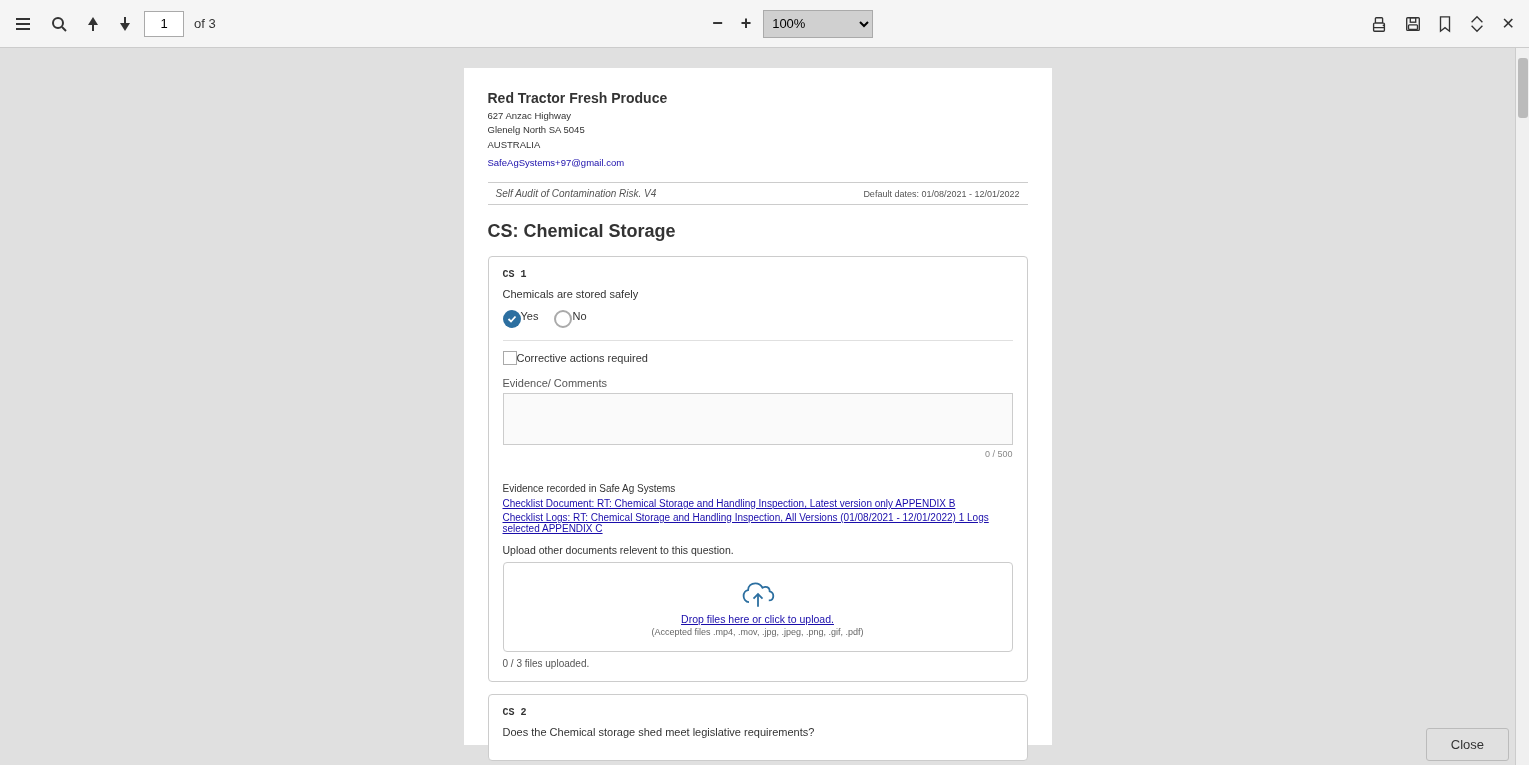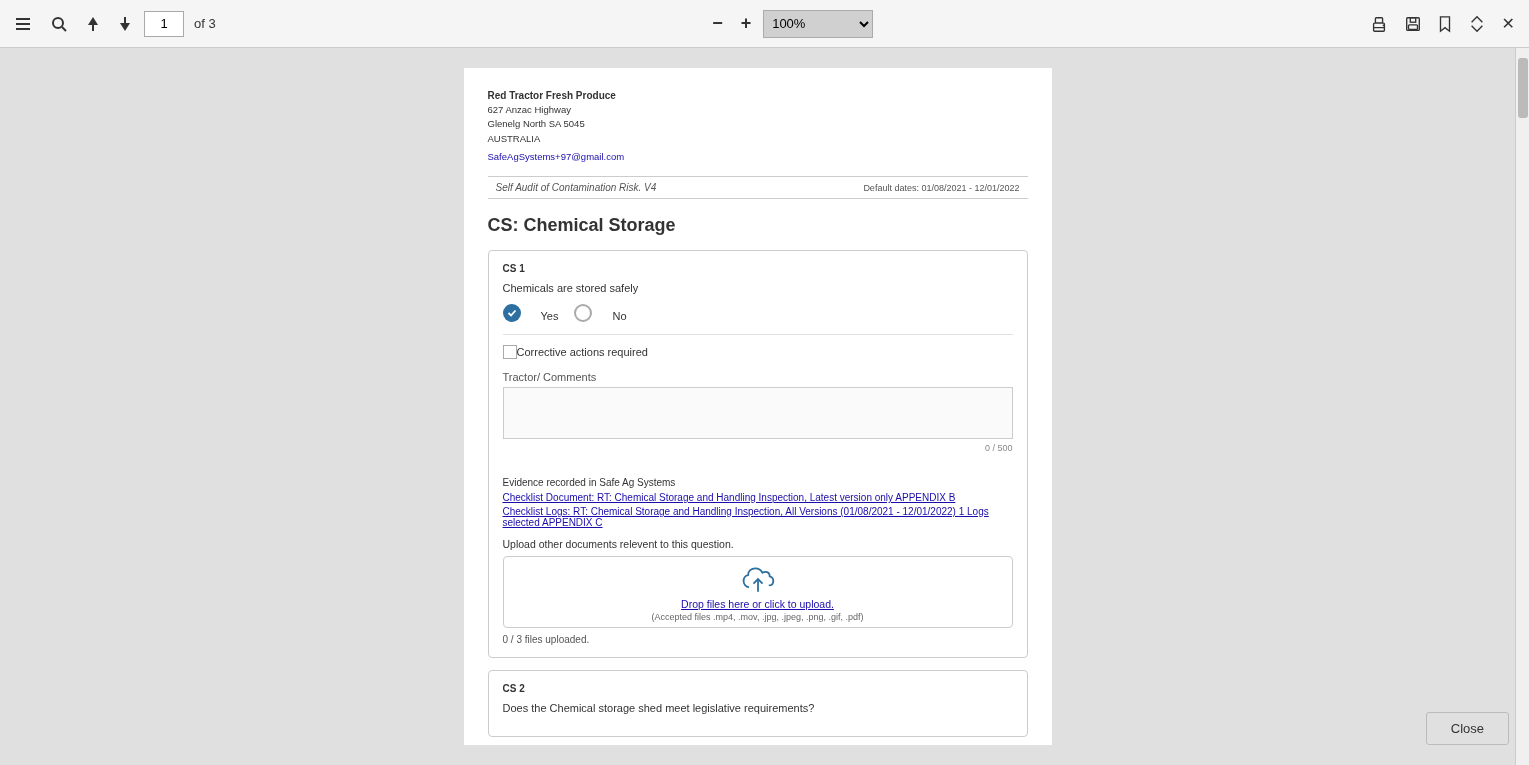--- a/index.html
+++ b/index.html
@@ -90,21 +90,21 @@
       width: 588px;
       min-height: 650px;
       padding: 20px 24px;
       font-size: 11px;
       color: #333;
       position: relative;
     }
 
     
     .company-header { margin-bottom: 12px; line-height: 1.5; font-size: 9.5px; color: #333; }
-    .company-header .company-name { font-weight: bold; font-size: 10px; }
+    .company-header .company-name { font-weight: bold; font-size: 14px; }
     .company-header .email { color: #1a0dab; }
 
     .audit-header {
       display: flex;
       justify-content: space-between;
       align-items: center;
       border-top: 1px solid #ccc;
       border-bottom: 1px solid #ccc;
       padding: 5px 8px;
       margin-bottom: 16px;
@@ -122,26 +122,26 @@
     }
 
     
     .question-box {
       border: 1px solid #ccc;
       border-radius: 4px;
       padding: 12px 14px;
       margin-bottom: 12px;
       background: #fff;
     }
-    .question-id { font-size: 10px; font-weight: bold; color: #333; margin-bottom: 8px; }
+    .question-id { font-size: 10px; font-weight: bold; color: #333; margin-bottom: 8px; font-family: Liberation Mono, monospace; }
     .question-text { font-size: 11px; color: #333; margin-bottom: 10px; }
 
     
     .options-row { display: flex; align-items: center; gap: 16px; margin-bottom: 12px; }
-    .option-item { display: flex; align-items: flex-end; gap: 20px; font-size: 11px; }
+    .option-item { display: flex; align-items: flex-start; gap: 0; font-size: 11px; }
     .radio-unchecked {
       width: 18px; height: 18px; border-radius: 50%;
       border: 2px solid #aaa;
       background: #fff;
     }
     
     .check-circle {
       width: 18px; height: 18px; border-radius: 50%;
       background: #2c6fa0;
       display: flex; align-items: center; justify-content: center;
@@ -175,21 +175,21 @@
 
     
     .evidence-recorded { font-size: 10px; color: #333; margin-bottom: 4px; }
     .evidence-link { font-size: 10px; color: #1a0dab; text-decoration: underline; cursor: pointer; display: block; margin-bottom: 3px; }
 
     
     .upload-label { font-size: 10.5px; color: #333; margin: 10px 0 6px; }
     .upload-zone {
       border: 1px solid #ccc;
       border-radius: 4px;
-      height: 72px;
+      height: 90px;
       display: flex;
       flex-direction: column;
       align-items: center;
       justify-content: center;
       background: #fff;
       cursor: pointer;
     }
     .upload-text { font-size: 10.5px; color: #1a0dab; text-decoration: underline; }
     .upload-accepted { font-size: 9px; color: #666; margin-top: 2px; }
     .upload-count { font-size: 10px; color: #555; margin-top: 6px; }
@@ -198,21 +198,21 @@
     .cs2-box {
       border: 1px solid #ccc;
       border-radius: 4px;
       padding: 12px 14px;
       background: #fff;
     }
 
     
     #close-btn {
       position: fixed;
-      bottom: 20px;
+      bottom: 4px;
       right: 20px;
       background: #e0e0e0;
       border: 1px solid #bbb;
       padding: 8px 24px;
       font-size: 13px;
       cursor: pointer;
       border-radius: 3px;
       color: #333;
     }
 
@@ -341,21 +341,21 @@
 
         <hr class="divider-line">
 
         
         <div class="corrective-row">
           <div class="checkbox-empty"></div>
           <span>Corrective actions required</span>
         </div>
 
         
-        <div class="evidence-label">Tractor/ Comments</div>
+        <div class="evidence-label">Evidence/ Comments</div>
         <textarea class="evidence-textarea" style=""></textarea>
         <div class="char-count">0 / 500</div>
 
         
         <div class="evidence-recorded">Evidence recorded in Safe Ag Systems</div>
         <a class="evidence-link">Checklist Document: RT: Chemical Storage and Handling Inspection, Latest version only  APPENDIX B</a>
         <a class="evidence-link">Checklist Logs: RT: Chemical Storage and Handling Inspection, All Versions (01/08/2021 - 12/01/2022) 1 Logs selected  APPENDIX C</a>
 
         
         <div class="upload-label">Upload other documents relevent to this question.</div>

